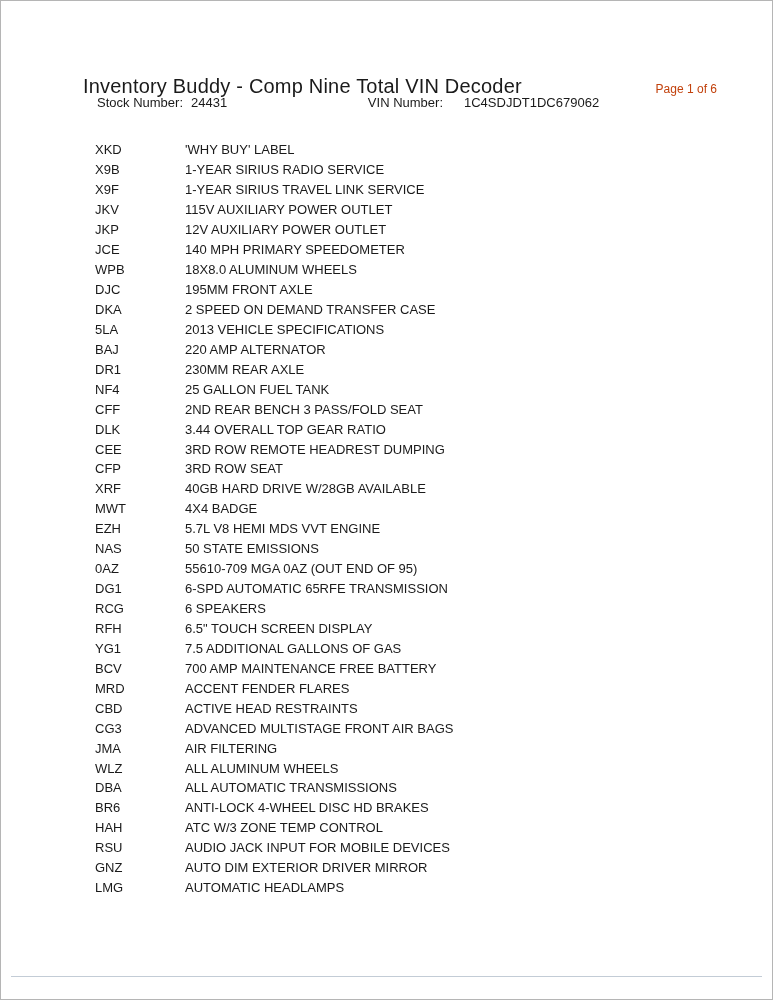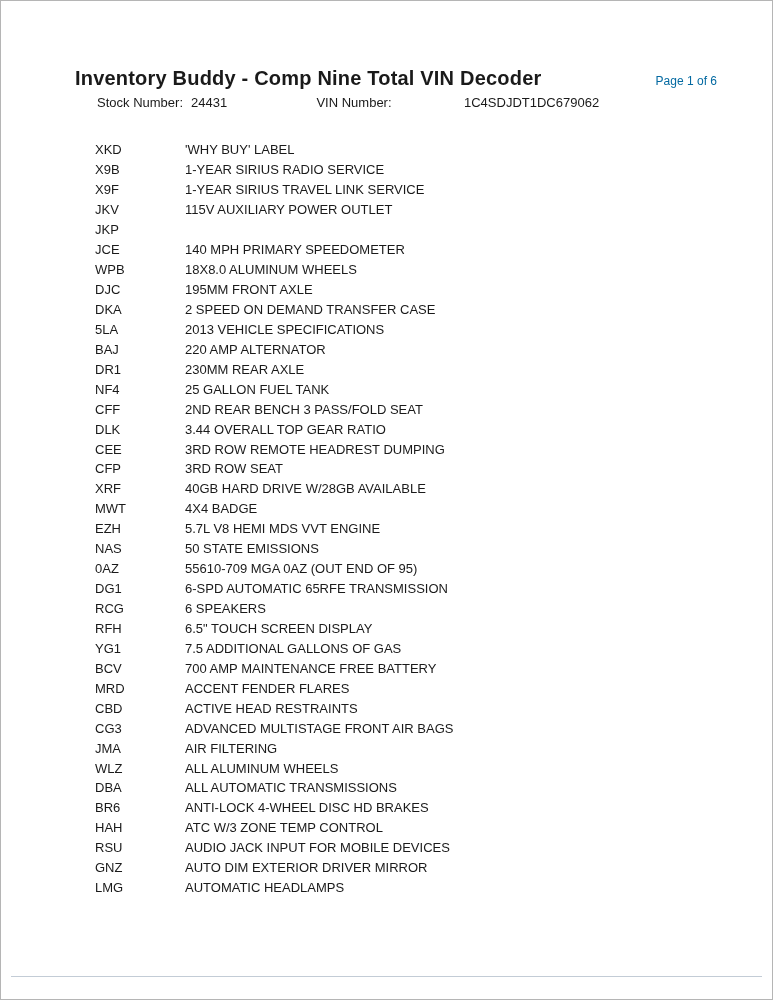--- a/index.html
+++ b/index.html
@@ -22,28 +22,28 @@
     position: absolute;
     top: 62px;
     left: 70px;
     right: 55px;
     display: flex;
     justify-content: space-between;
     align-items: baseline;
   }
   .doc-title {
     font-size: 20px;
-    font-weight: bold;
-    margin: 4px;
+    font-weight: normal;
+    margin: 12px;
     letter-spacing: 0.2px;
   }
   .page-number {
     font-size: 12px;
     font-weight: normal;
-    color: #0369a1;
+    color: #c2410c;
   }
   .meta {
     position: absolute;
     top: 94px;
     left: 0;
     right: 0;
     font-size: 13px;
   }
   .meta-line {
     position: relative;
@@ -54,21 +54,21 @@
     font-weight: normal;
     text-align: right;
     width: 120px;
   }
   .meta-value {
     position: absolute;
     font-weight: normal;
   }
   .lbl-stock   { left: 62px; }
   .val-stock   { left: 190px; }
-  .lbl-vin     { left: 293px; width: 120px; text-align: center; }
+  .lbl-vin     { left: 322px; width: 120px; }
   .val-vin     { left: 463px; }
   .lbl-year    { left: 62px; }
   .val-year    { left: 190px; }
   .val-model   { left: 242px; }
   .options-list {
     position: absolute;
     top: 139px;
     left: 70px;
     right: 40px;
     font-size: 13px;
@@ -126,20 +126,21 @@
       <div class="option-row">
         <span class="option-code">X9F</span>
         <span class="option-desc">1-YEAR SIRIUS TRAVEL LINK SERVICE</span>
       </div>
       <div class="option-row">
         <span class="option-code">JKV</span>
         <span class="option-desc">115V AUXILIARY POWER OUTLET</span>
       </div>
       <div class="option-row">
         <span class="option-code">JKP</span>
+        <span class="option-desc">12V AUXILIARY POWER OUTLET</span>
       </div>
       <div class="option-row">
         <span class="option-code">JCE</span>
         <span class="option-desc">140 MPH PRIMARY SPEEDOMETER</span>
       </div>
       <div class="option-row">
         <span class="option-code">WPB</span>
         <span class="option-desc">18X8.0 ALUMINUM WHEELS</span>
       </div>
       <div class="option-row">

